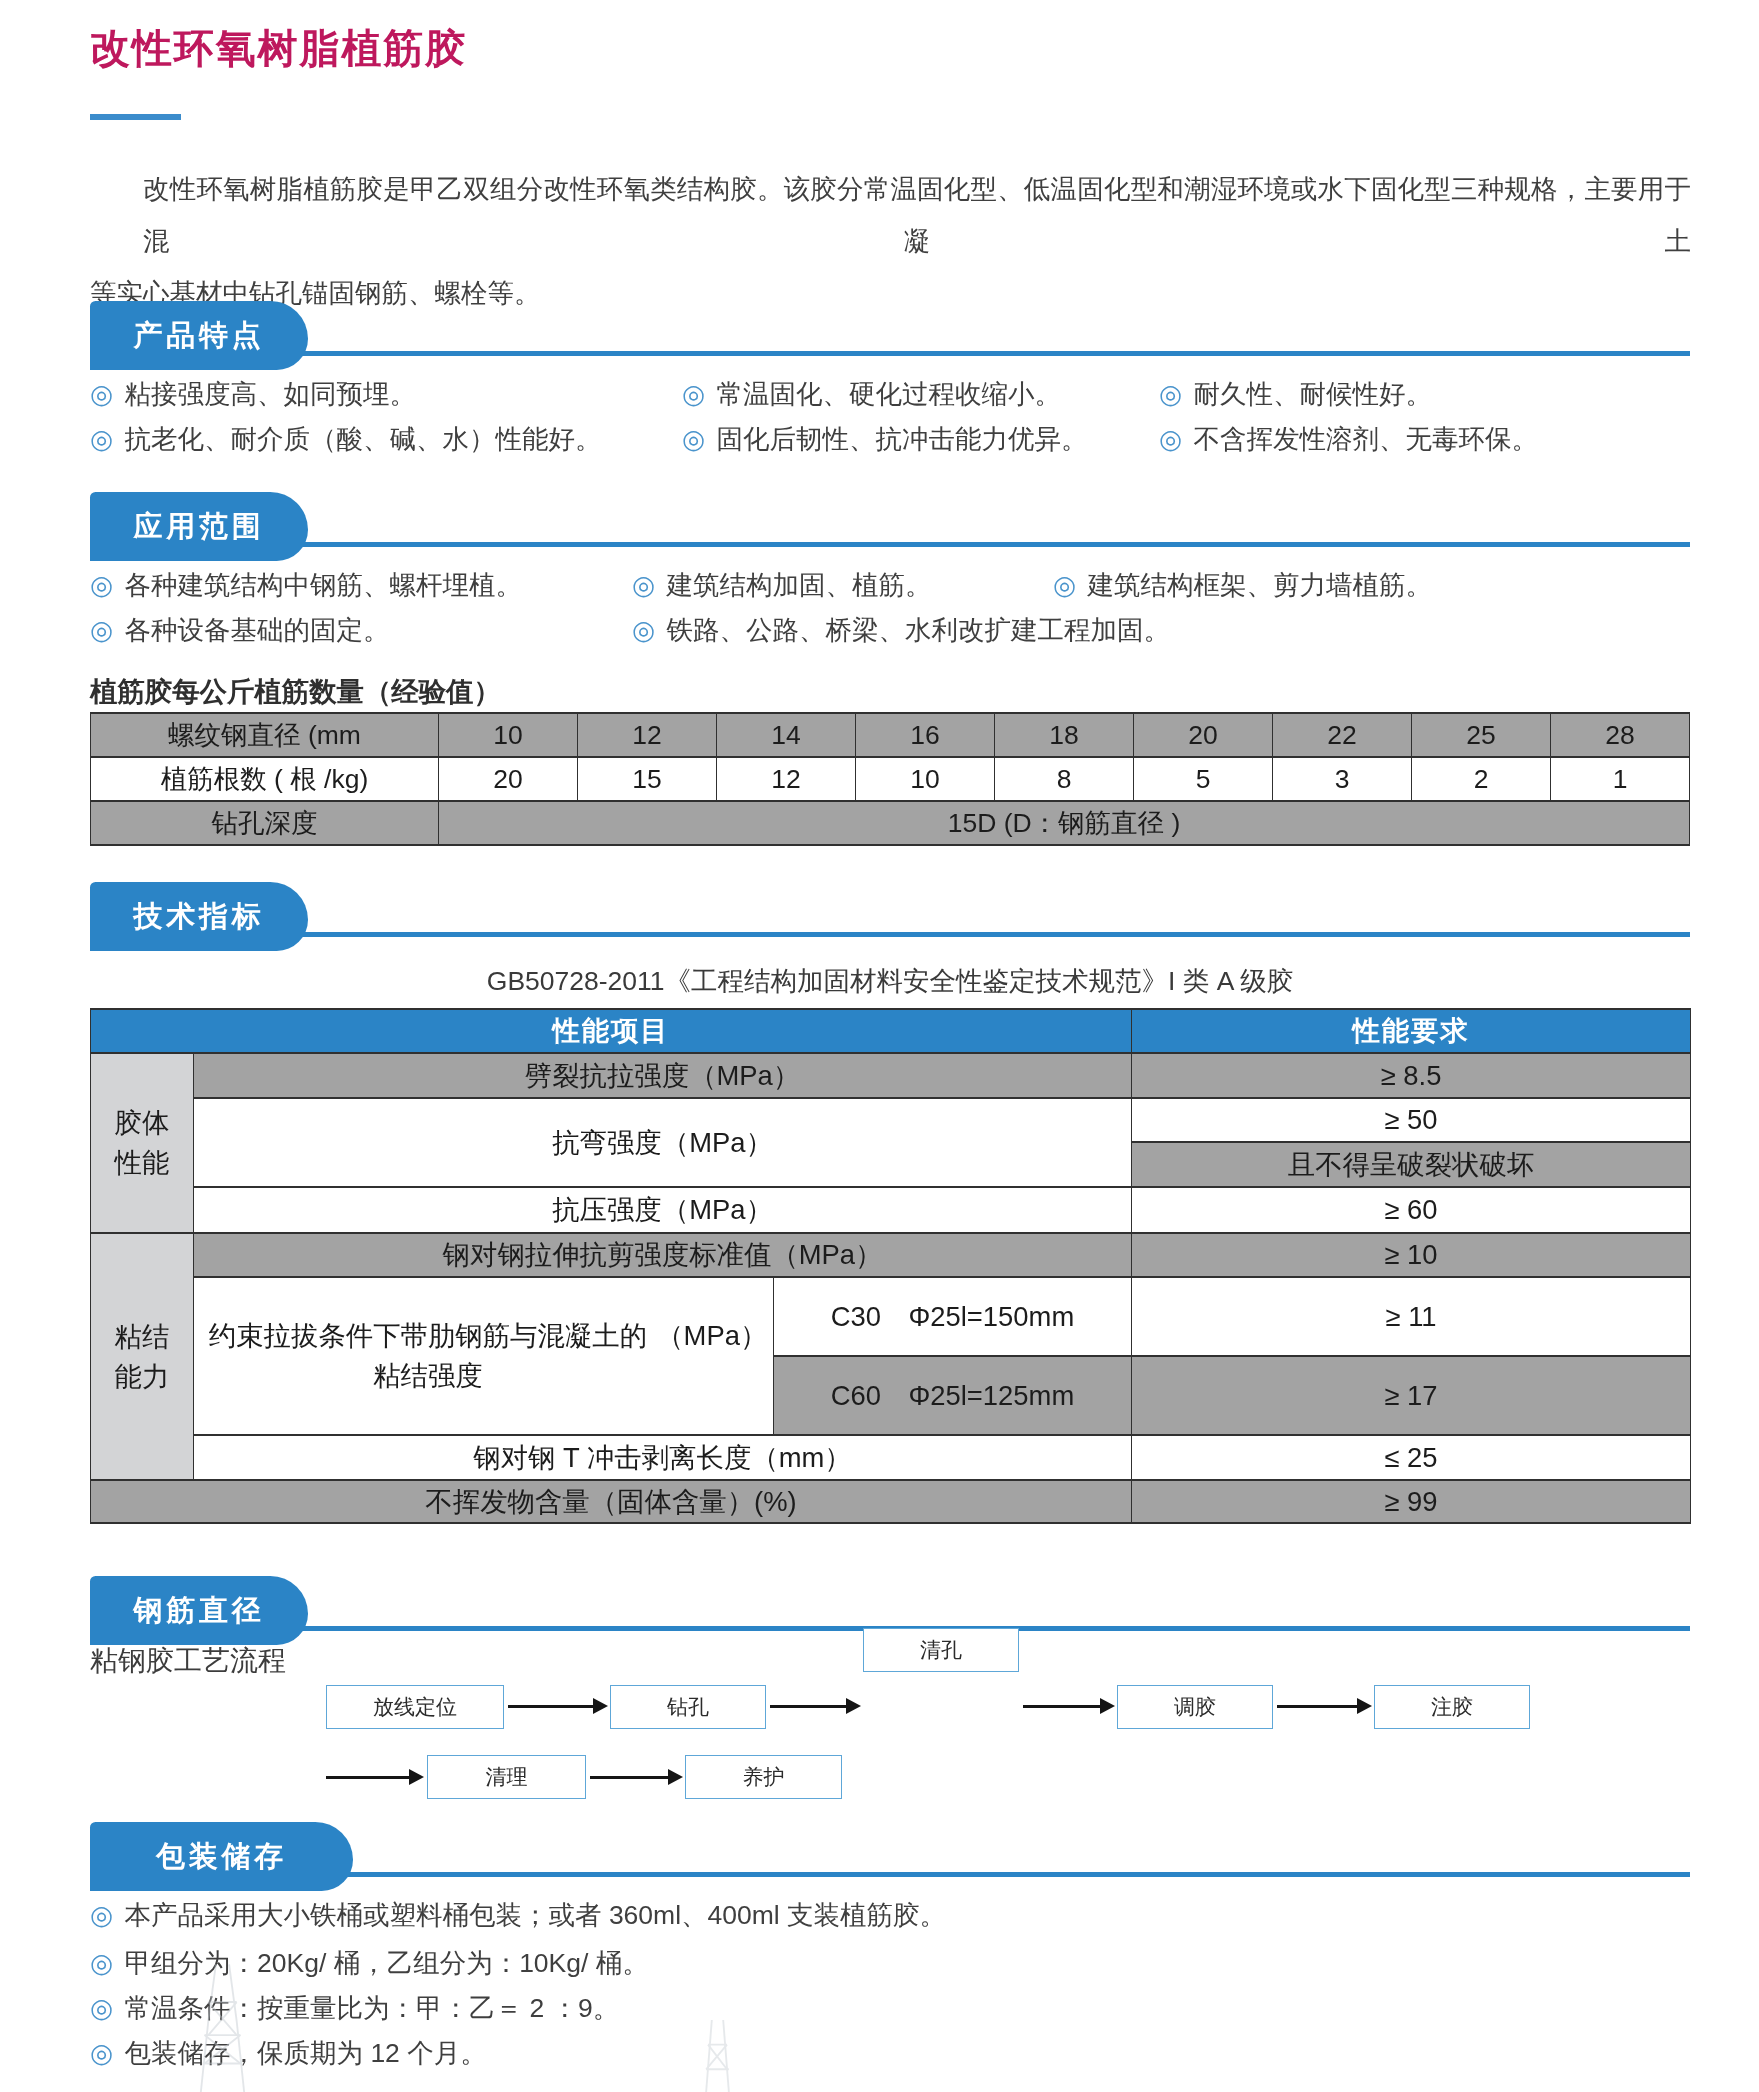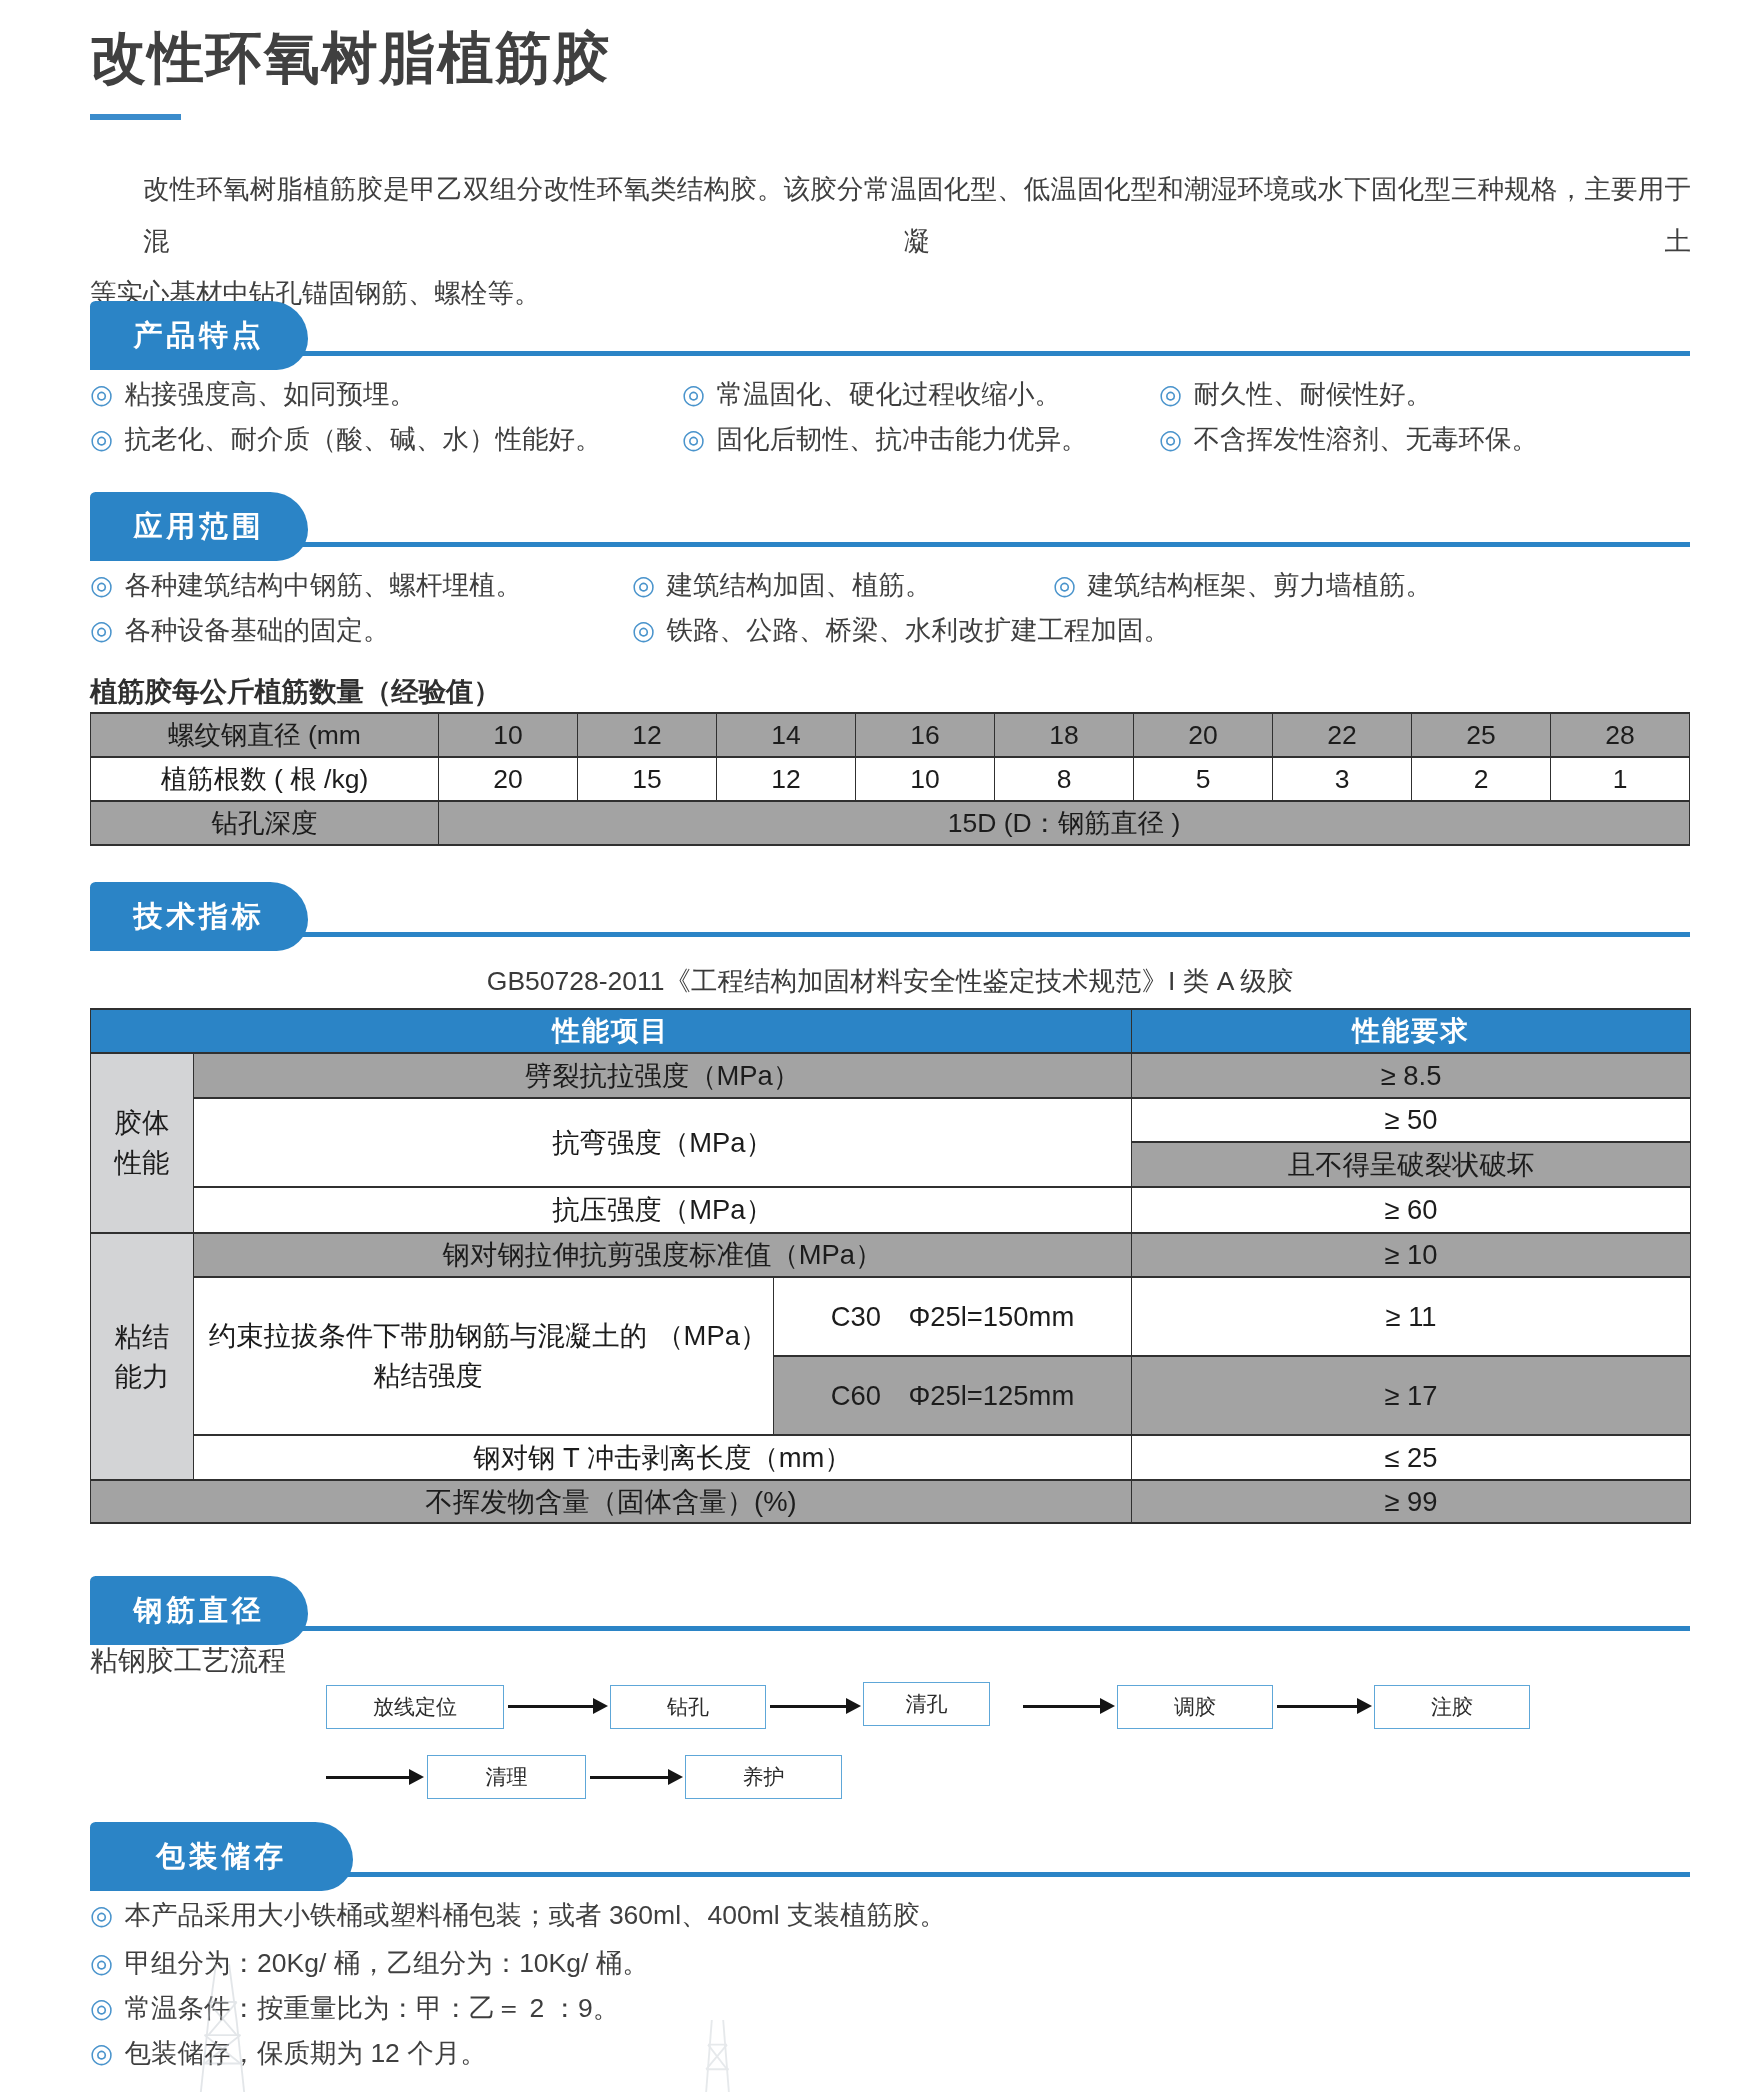--- a/index.html
+++ b/index.html
@@ -1,21 +1,21 @@
 <!DOCTYPE html>
 <html style="font-size:15px"><head>
 <meta charset="utf-8">
 <style>
   html,body{margin:0;padding:0;background:#ffffff;}
   .page{position:relative;width:1759px;height:2092px;background:#ffffff;overflow:hidden;
         font-family:"Liberation Sans","DejaVu Sans",sans-serif;color:#3d3d3d;}
   .abs{position:absolute;}
 
   
-  .doc-title{left:90px;top:21px;font-size:56px;font-weight:bold;color:#404040;letter-spacing:1.9px;}
+  .doc-title{left:90px;top:21px;font-size:40px;font-weight:bold;color:#be185d;letter-spacing:1.9px;}
   .title-underline{left:90px;top:114px;width:91px;height:5.7px;background:#3b8ccc;}
 
   
   .intro{left:90px;top:163px;width:1601px;font-size:26.5px;line-height:52px;color:#3f3f3f;}
   .intro .l1{text-align:justify;text-align-last:justify;padding-left:53px;}
 
   
   .rule{height:4.7px;background:#2b84c6;left:90px;width:1600px;}
   .badge{height:69px;background:#2b84c6;border-radius:7.6px 52px 43px 0;
          display:flex;align-items:center;justify-content:center;
@@ -241,21 +241,21 @@
     </table>
 
   <div class="abs rule" style="top:1626px;"></div>
   <div class="abs badge" style="left:90px;top:1576px;width:218px;">钢筋直径</div>
   <div class="abs flow-subtitle">粘钢胶工艺流程</div>
 
   <div class="flow-box" style="left:326px;top:1685px;width:178px;">放线定位</div>
   <div class="arrow" style="left:508px;top:1705px;width:87px;"></div>
   <div class="flow-box" style="left:610px;top:1685px;width:156px;">钻孔</div>
   <div class="arrow" style="left:770px;top:1705px;width:78px;"></div>
-  <div class="flow-box" style="left:863px;top:1682px;width:127px;">清孔</div>
+  <div class="flow-box" style="left:863px;top:1628px;width:156px;">清孔</div>
   <div class="arrow" style="left:1023px;top:1705px;width:79px;"></div>
   <div class="flow-box" style="left:1117px;top:1685px;width:156px;">调胶</div>
   <div class="arrow" style="left:1277px;top:1705px;width:82px;"></div>
   <div class="flow-box" style="left:1374px;top:1685px;width:156px;">注胶</div>
 
   <div class="arrow" style="left:326px;top:1776px;width:85px;"></div>
   <div class="flow-box" style="left:427px;top:1755px;width:159px;">清理</div>
   <div class="arrow" style="left:590px;top:1776px;width:80px;"></div>
   <div class="flow-box" style="left:685px;top:1755px;width:157px;">养护</div>
 

